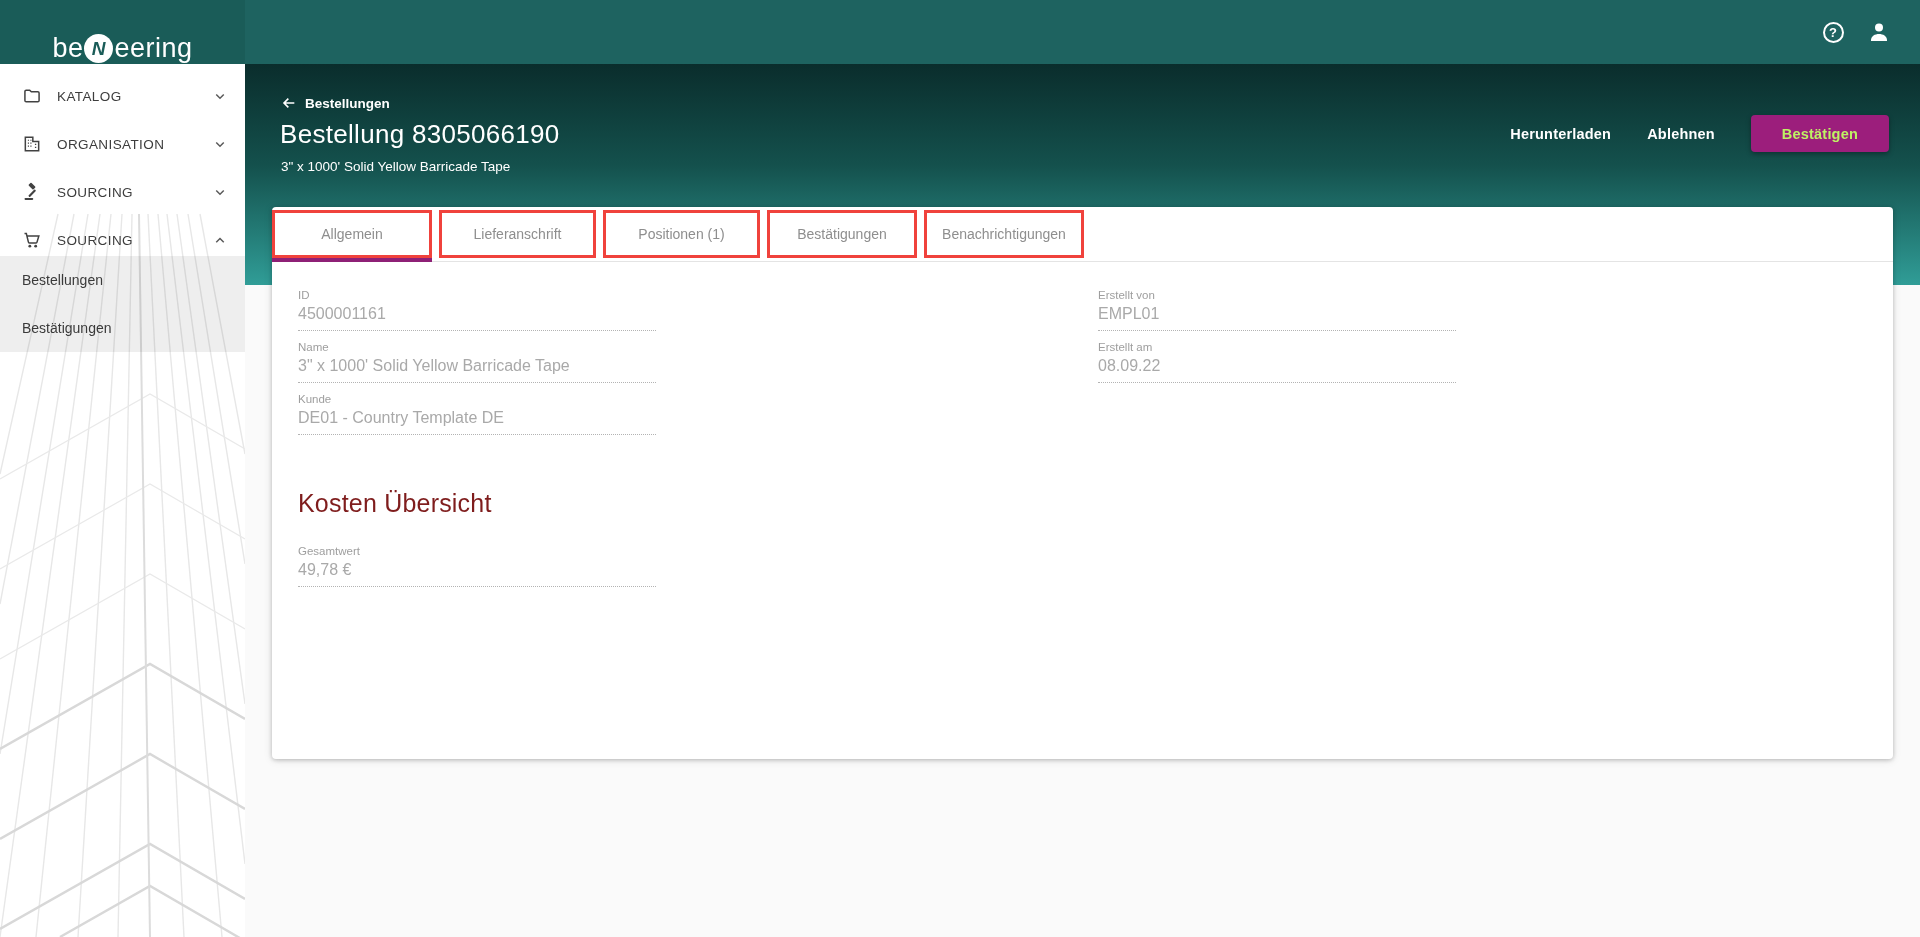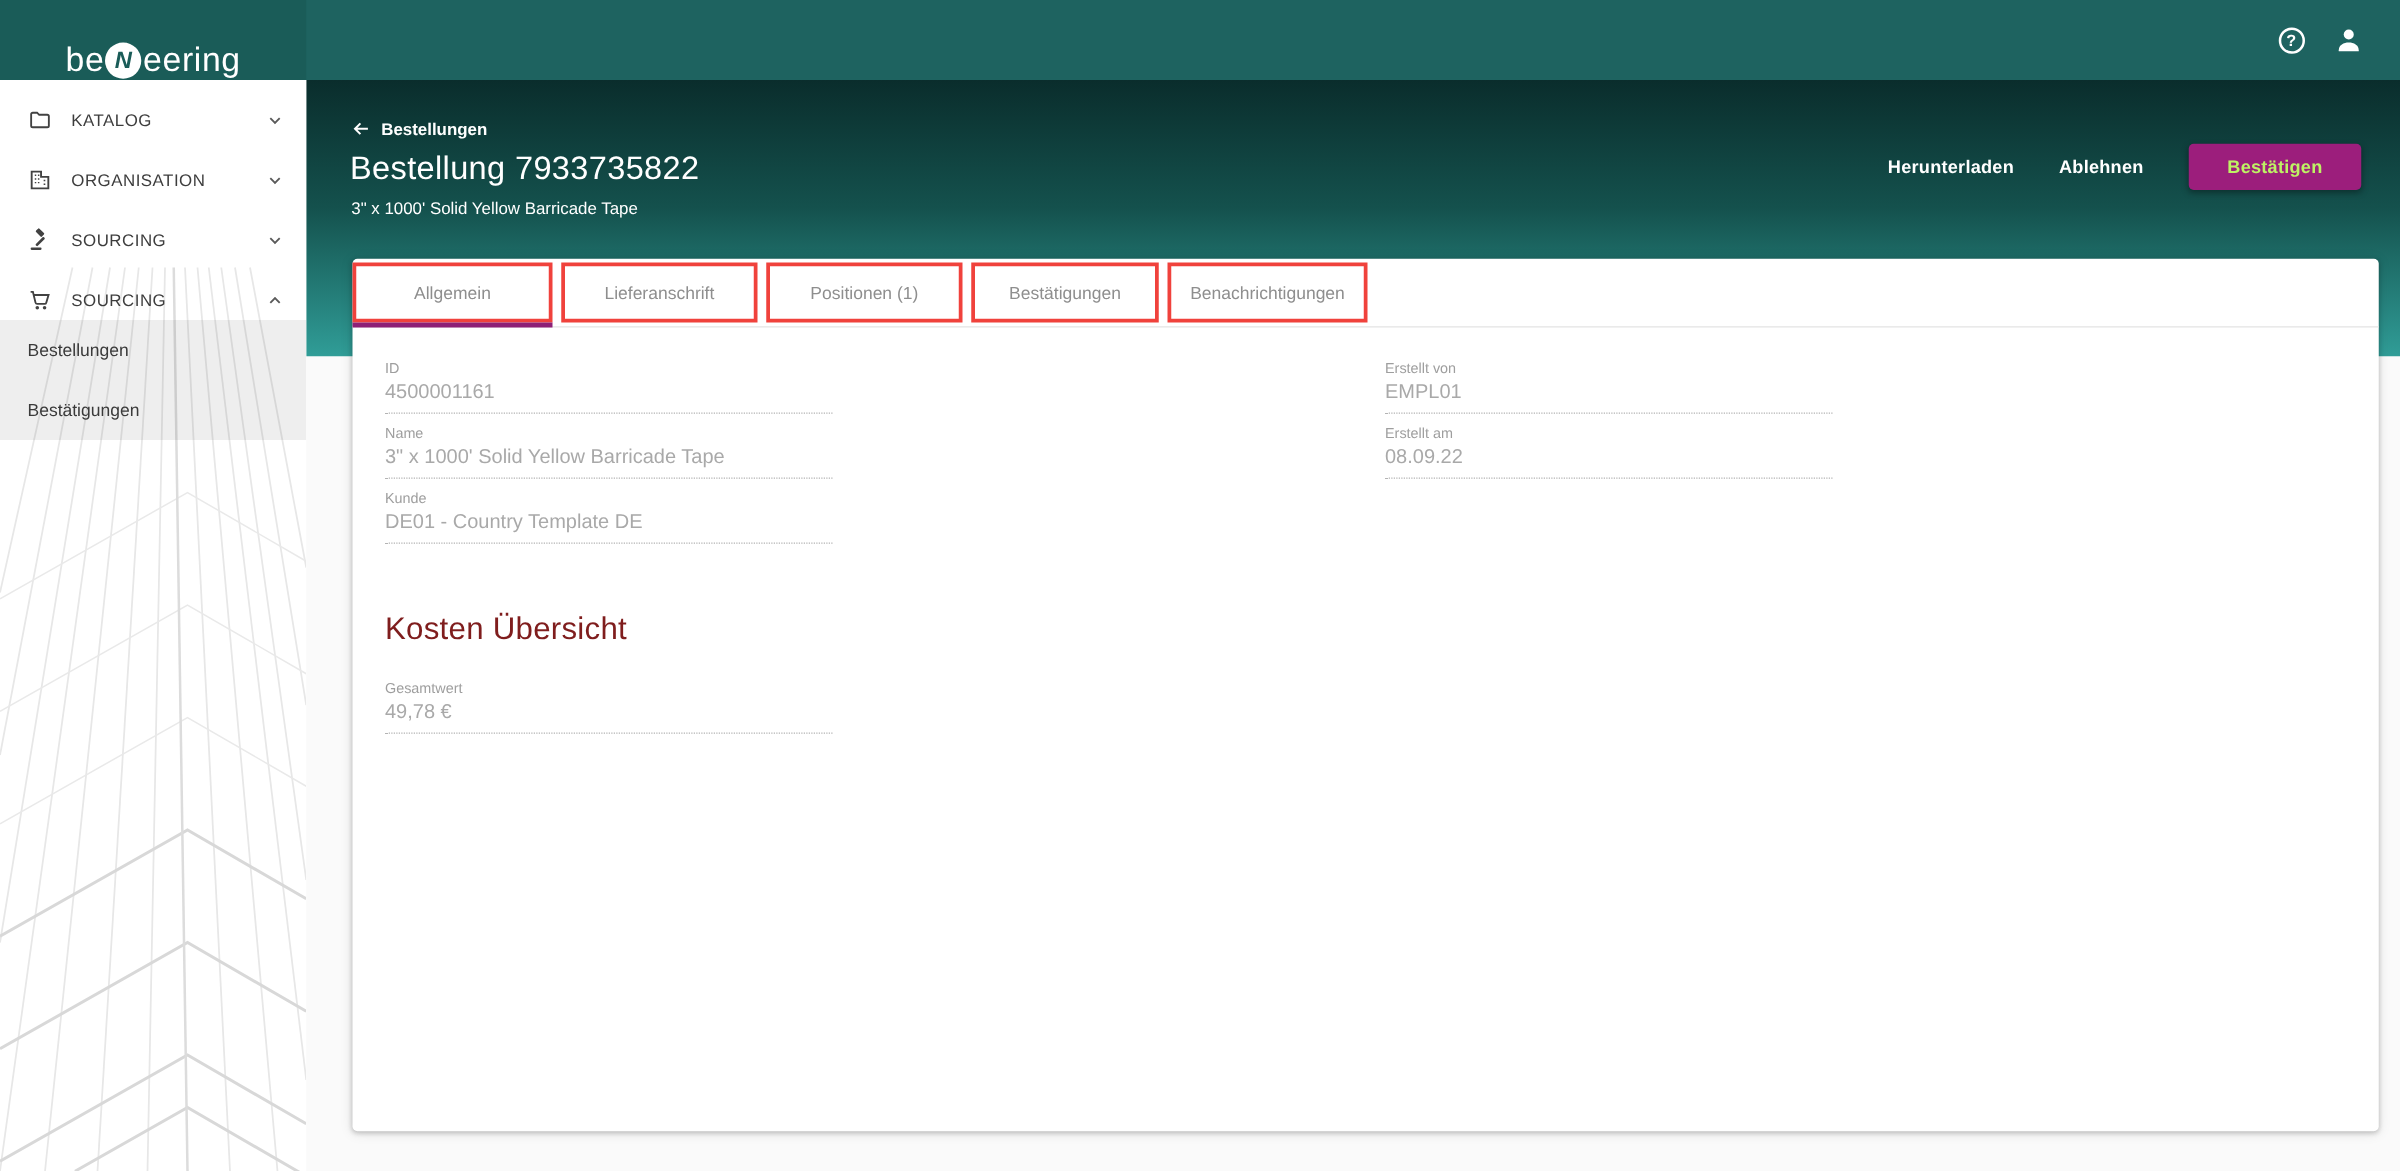--- a/index.html
+++ b/index.html
@@ -57,21 +57,21 @@
                   align-items:center; gap:36px; }
   .text-btn { color:#fff; font-size:14.5px; font-weight:700; letter-spacing:.2px;
               background:none; border:none; cursor:pointer;
               font-family:"Liberation Sans","DejaVu Sans",sans-serif; }
   .raised-btn { background:#9c1e7c; color:#bef264; border:none; border-radius:4px;
                 height:37px; padding:0 31px; font-size:14.5px; font-weight:700;
                 letter-spacing:.2px; box-shadow:0 2px 5px rgba(0,0,0,.35);
                 cursor:pointer; font-family:"Liberation Sans","DejaVu Sans",sans-serif; }
 
   
-  .card { position:absolute; left:37px; top:143px; width:1621px; height:698px;
+  .card { position:absolute; left:27px; top:143px; width:1621px; height:552px;
           background:#fff; border-radius:4px;
           box-shadow:0 1px 4px rgba(0,0,0,.22), 0 1px 10px rgba(0,0,0,.10); }
   .tabs { position:relative; height:55px; border-bottom:1px solid #e4e4e4;
           display:flex; align-items:flex-start; padding-top:3px; }
   .tab { height:48px; display:flex; align-items:center; justify-content:center;
          border:3px solid #f0423c; margin-right:7px; color:#8e8e8e; font-size:14px;
          cursor:pointer; background:transparent; }
   .tab.t1 { width:160px; } .tab.t2 { width:157px; } .tab.t3 { width:157px; }
   .tab.t4 { width:150px; } .tab.t5 { width:160px; }
   .active-underline { position:absolute; left:0; bottom:-1px; width:160px; height:4px;
@@ -223,21 +223,21 @@
   <main class="main">
     <div class="hero">
       <div class="back">
         <span class="back-arrow">
           <svg viewBox="0 0 24 24">
               <path d="M20 12H5.5M11 5.5L4.5 12l6.5 6.5" fill="none" stroke="#fff" stroke-width="2.4"></path>
             </svg>
         </span>
         <span>Bestellungen</span>
       </div>
-      <h1 class="hero-title">Bestellung 7933735822</h1>
+      <h1 class="hero-title">Bestellung 8305066190</h1>
       <div class="hero-sub">3" x 1000' Solid Yellow Barricade Tape</div>
 
       <div class="hero-actions">
         <button class="text-btn">Herunterladen</button>
         <button class="text-btn">Ablehnen</button>
         <button class="raised-btn">Bestätigen</button>
       </div>
     </div>
 
     <section class="card">

